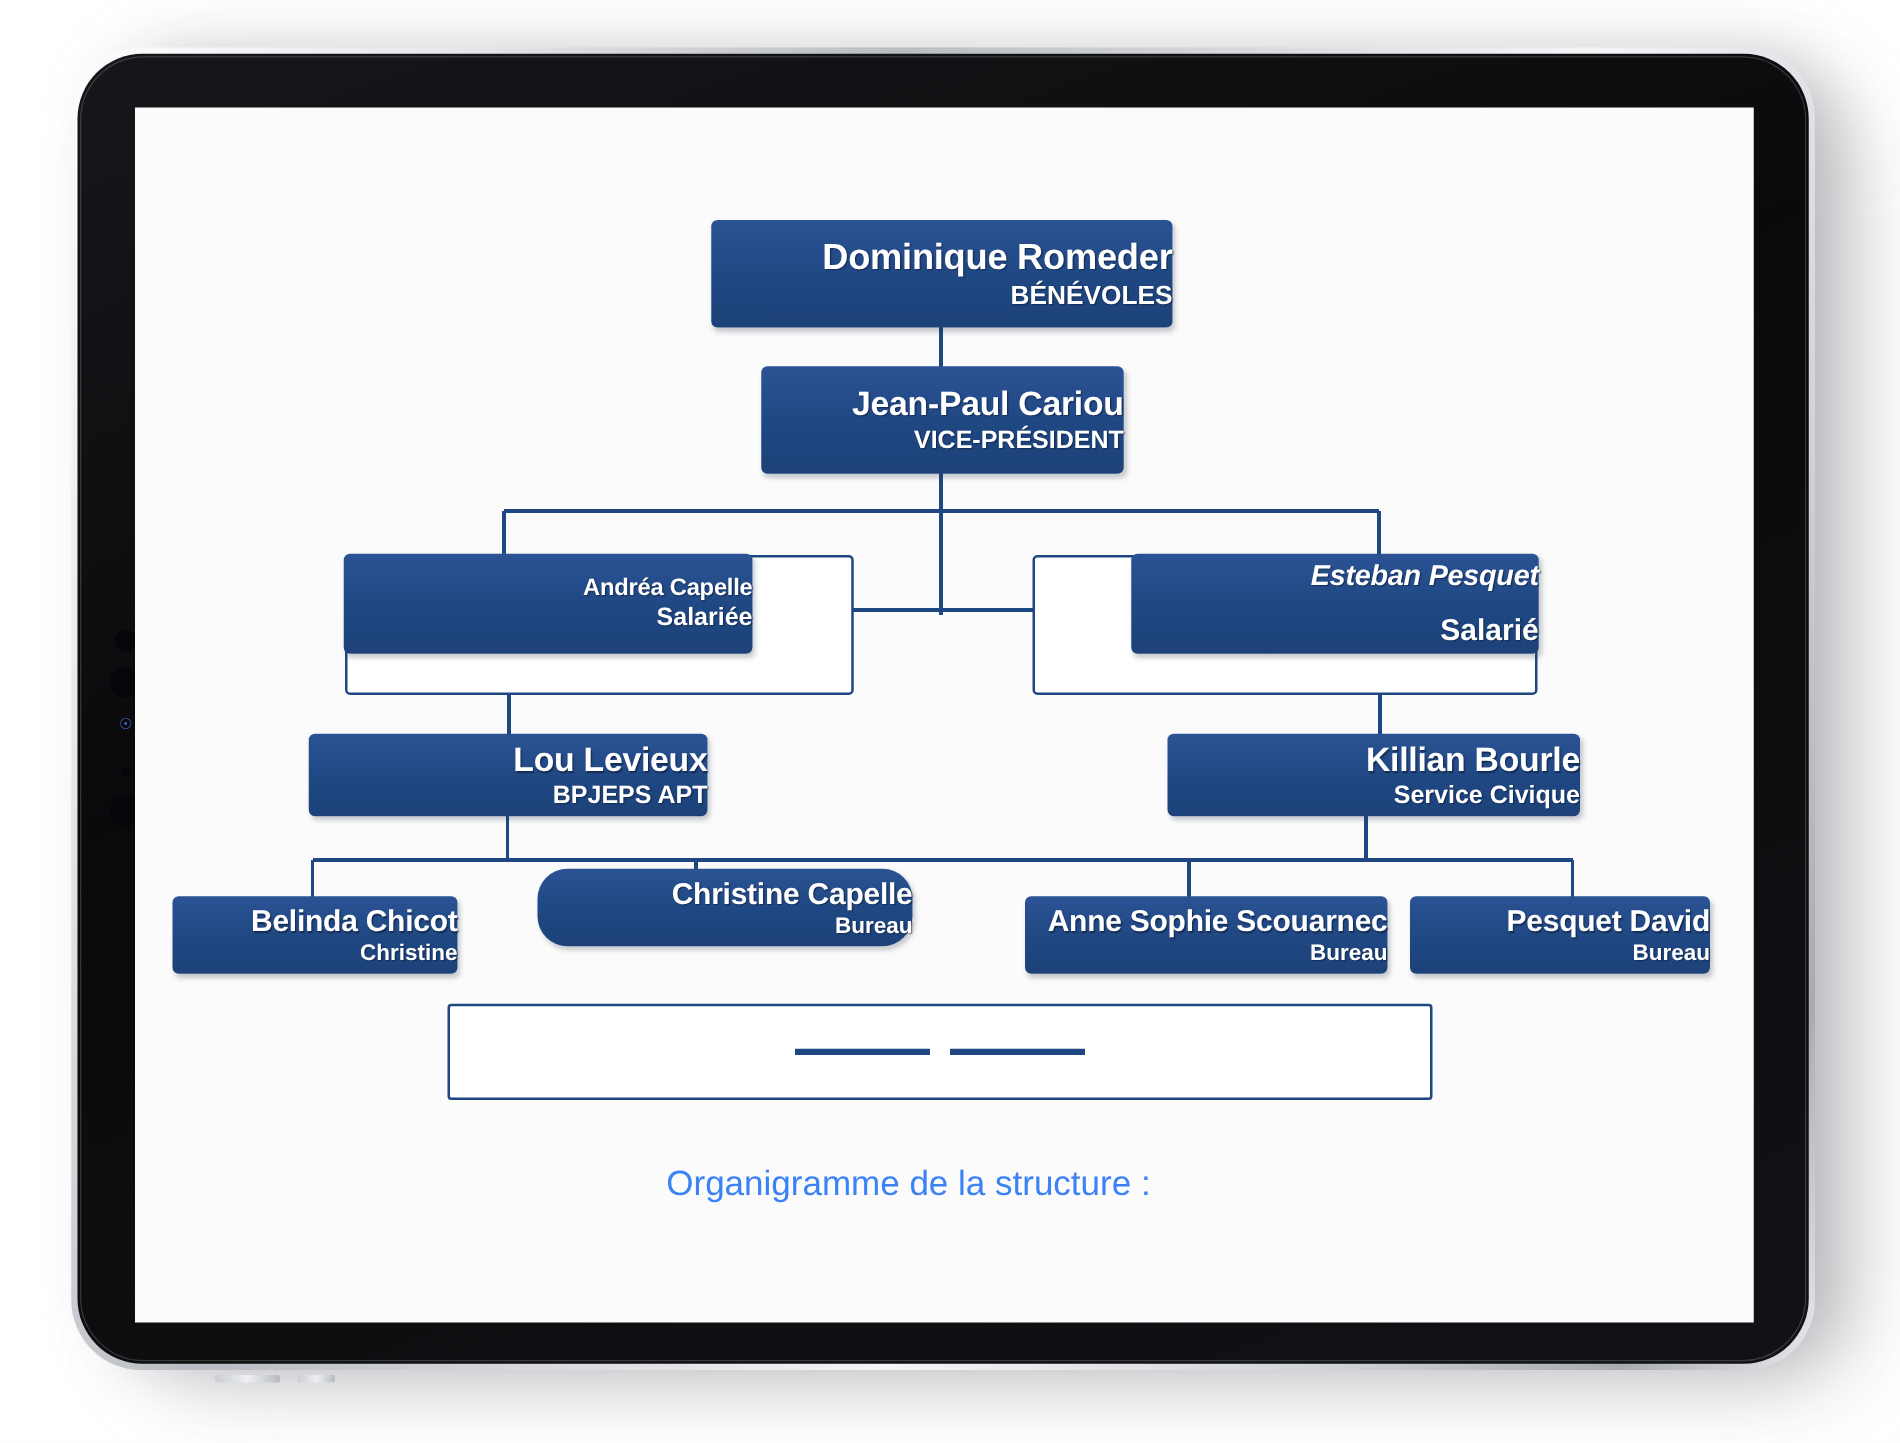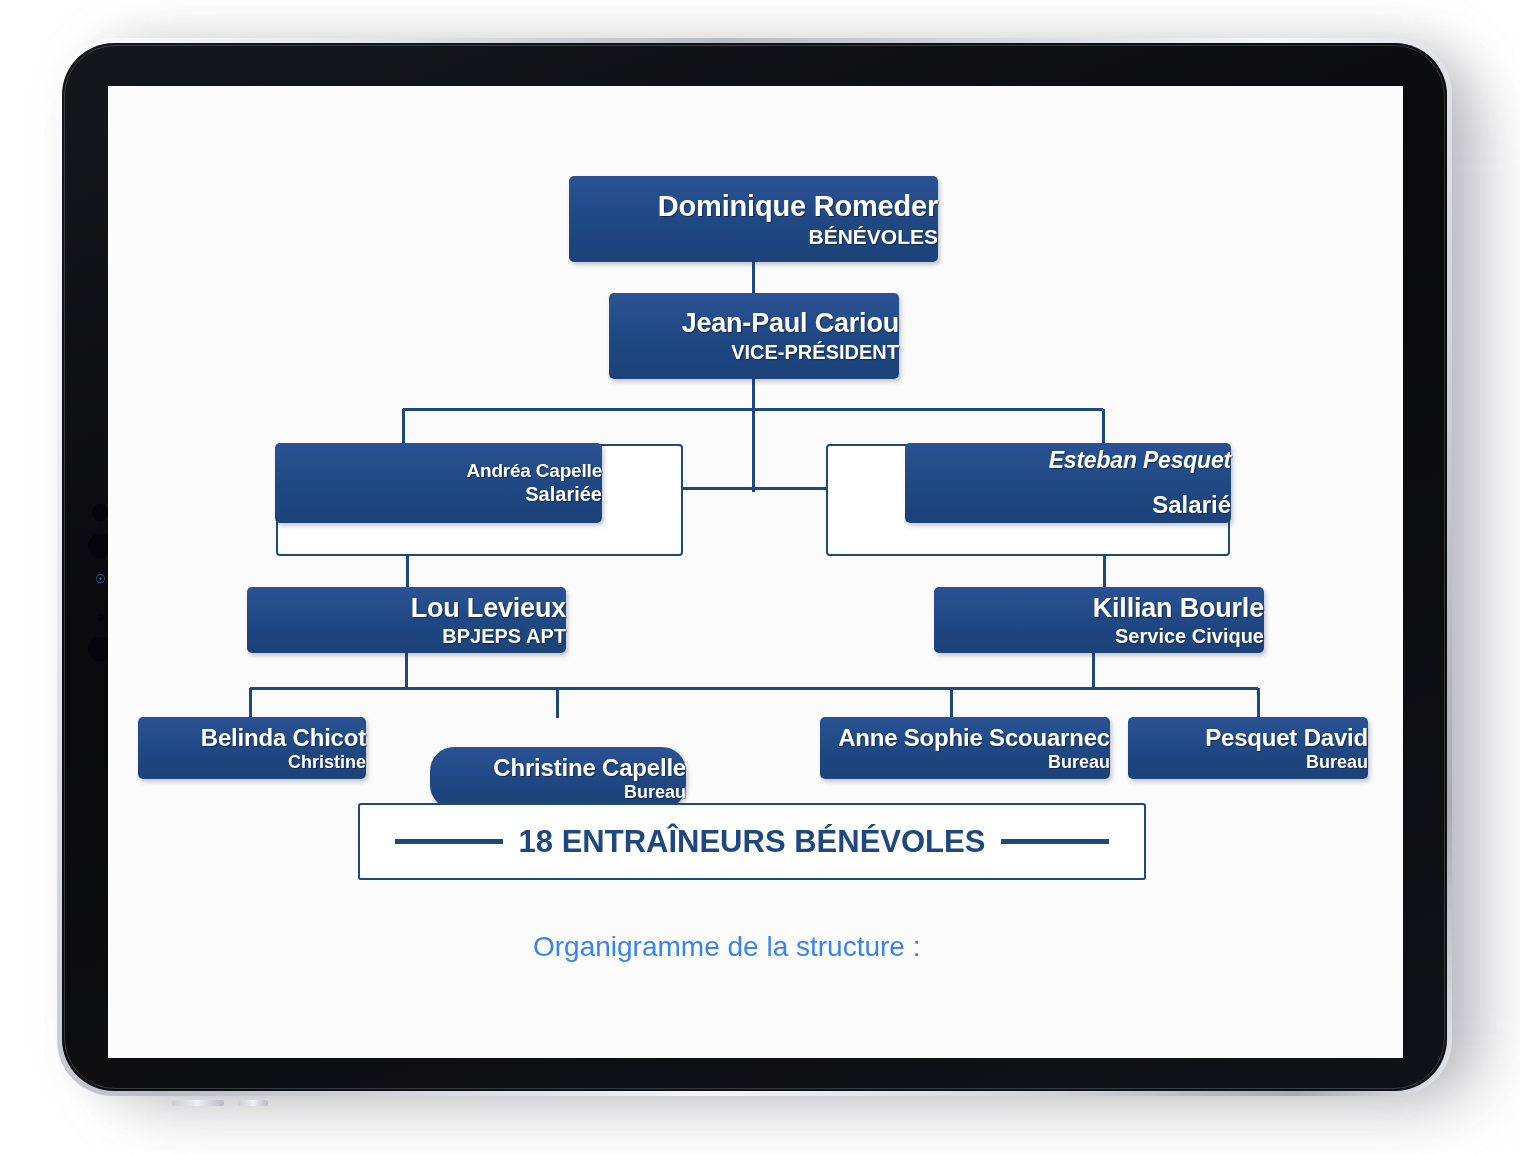--- a/index.html
+++ b/index.html
@@ -219,38 +219,37 @@
       <div class="node" style="left:826px; top:501px; width:330px; height:66px;">
         <div class="nm" style="font-size:27px;">Killian Bourle</div>
         <div class="rl" style="font-size:20px; margin-top:1px;">Service Civique</div>
       </div>
 
       <div class="node" style="left:30px; top:631px; width:228px; height:62px;">
         <div class="nm" style="font-size:24px;">Belinda Chicot</div>
         <div class="rl" style="font-size:18px;">Christine</div>
       </div>
 
-      <div class="node" style="left:322px; top:661px; width:256px; height:62px;border-radius:24px;">
+      <div class="node" style="left:322px; top:609px; width:300px; height:62px;border-radius:24px;">
         <div class="nm" style="font-size:24px;">Christine Capelle</div>
         <div class="rl" style="font-size:18px;">Bureau</div>
       </div>
 
       <div class="node" style="left:712px; top:631px; width:290px; height:62px;">
         <div class="nm" style="font-size:24px;">Anne Sophie Scouarnec</div>
         <div class="rl" style="font-size:18px;">Bureau</div>
       </div>
 
       <div class="node" style="left:1020px; top:631px; width:240px; height:62px;">
         <div class="nm" style="font-size:24px;">Pesquet David</div>
         <div class="rl" style="font-size:18px;">Bureau</div>
       </div>
 
       <div class="banner" style="left:250px; top:717px; width:788px; height:77px;">
         <div class="rule"></div>
-        <div class="btxt">18 ENTRAÎNEURS BÉNÉVOLES</div>
         <div class="rule"></div>
       </div>
 
       <div class="caption" style="left:425px; top:845px;">Organigramme de la structure :</div>
 
     </div>
   </div>
 </div>
 
 </body></html>

